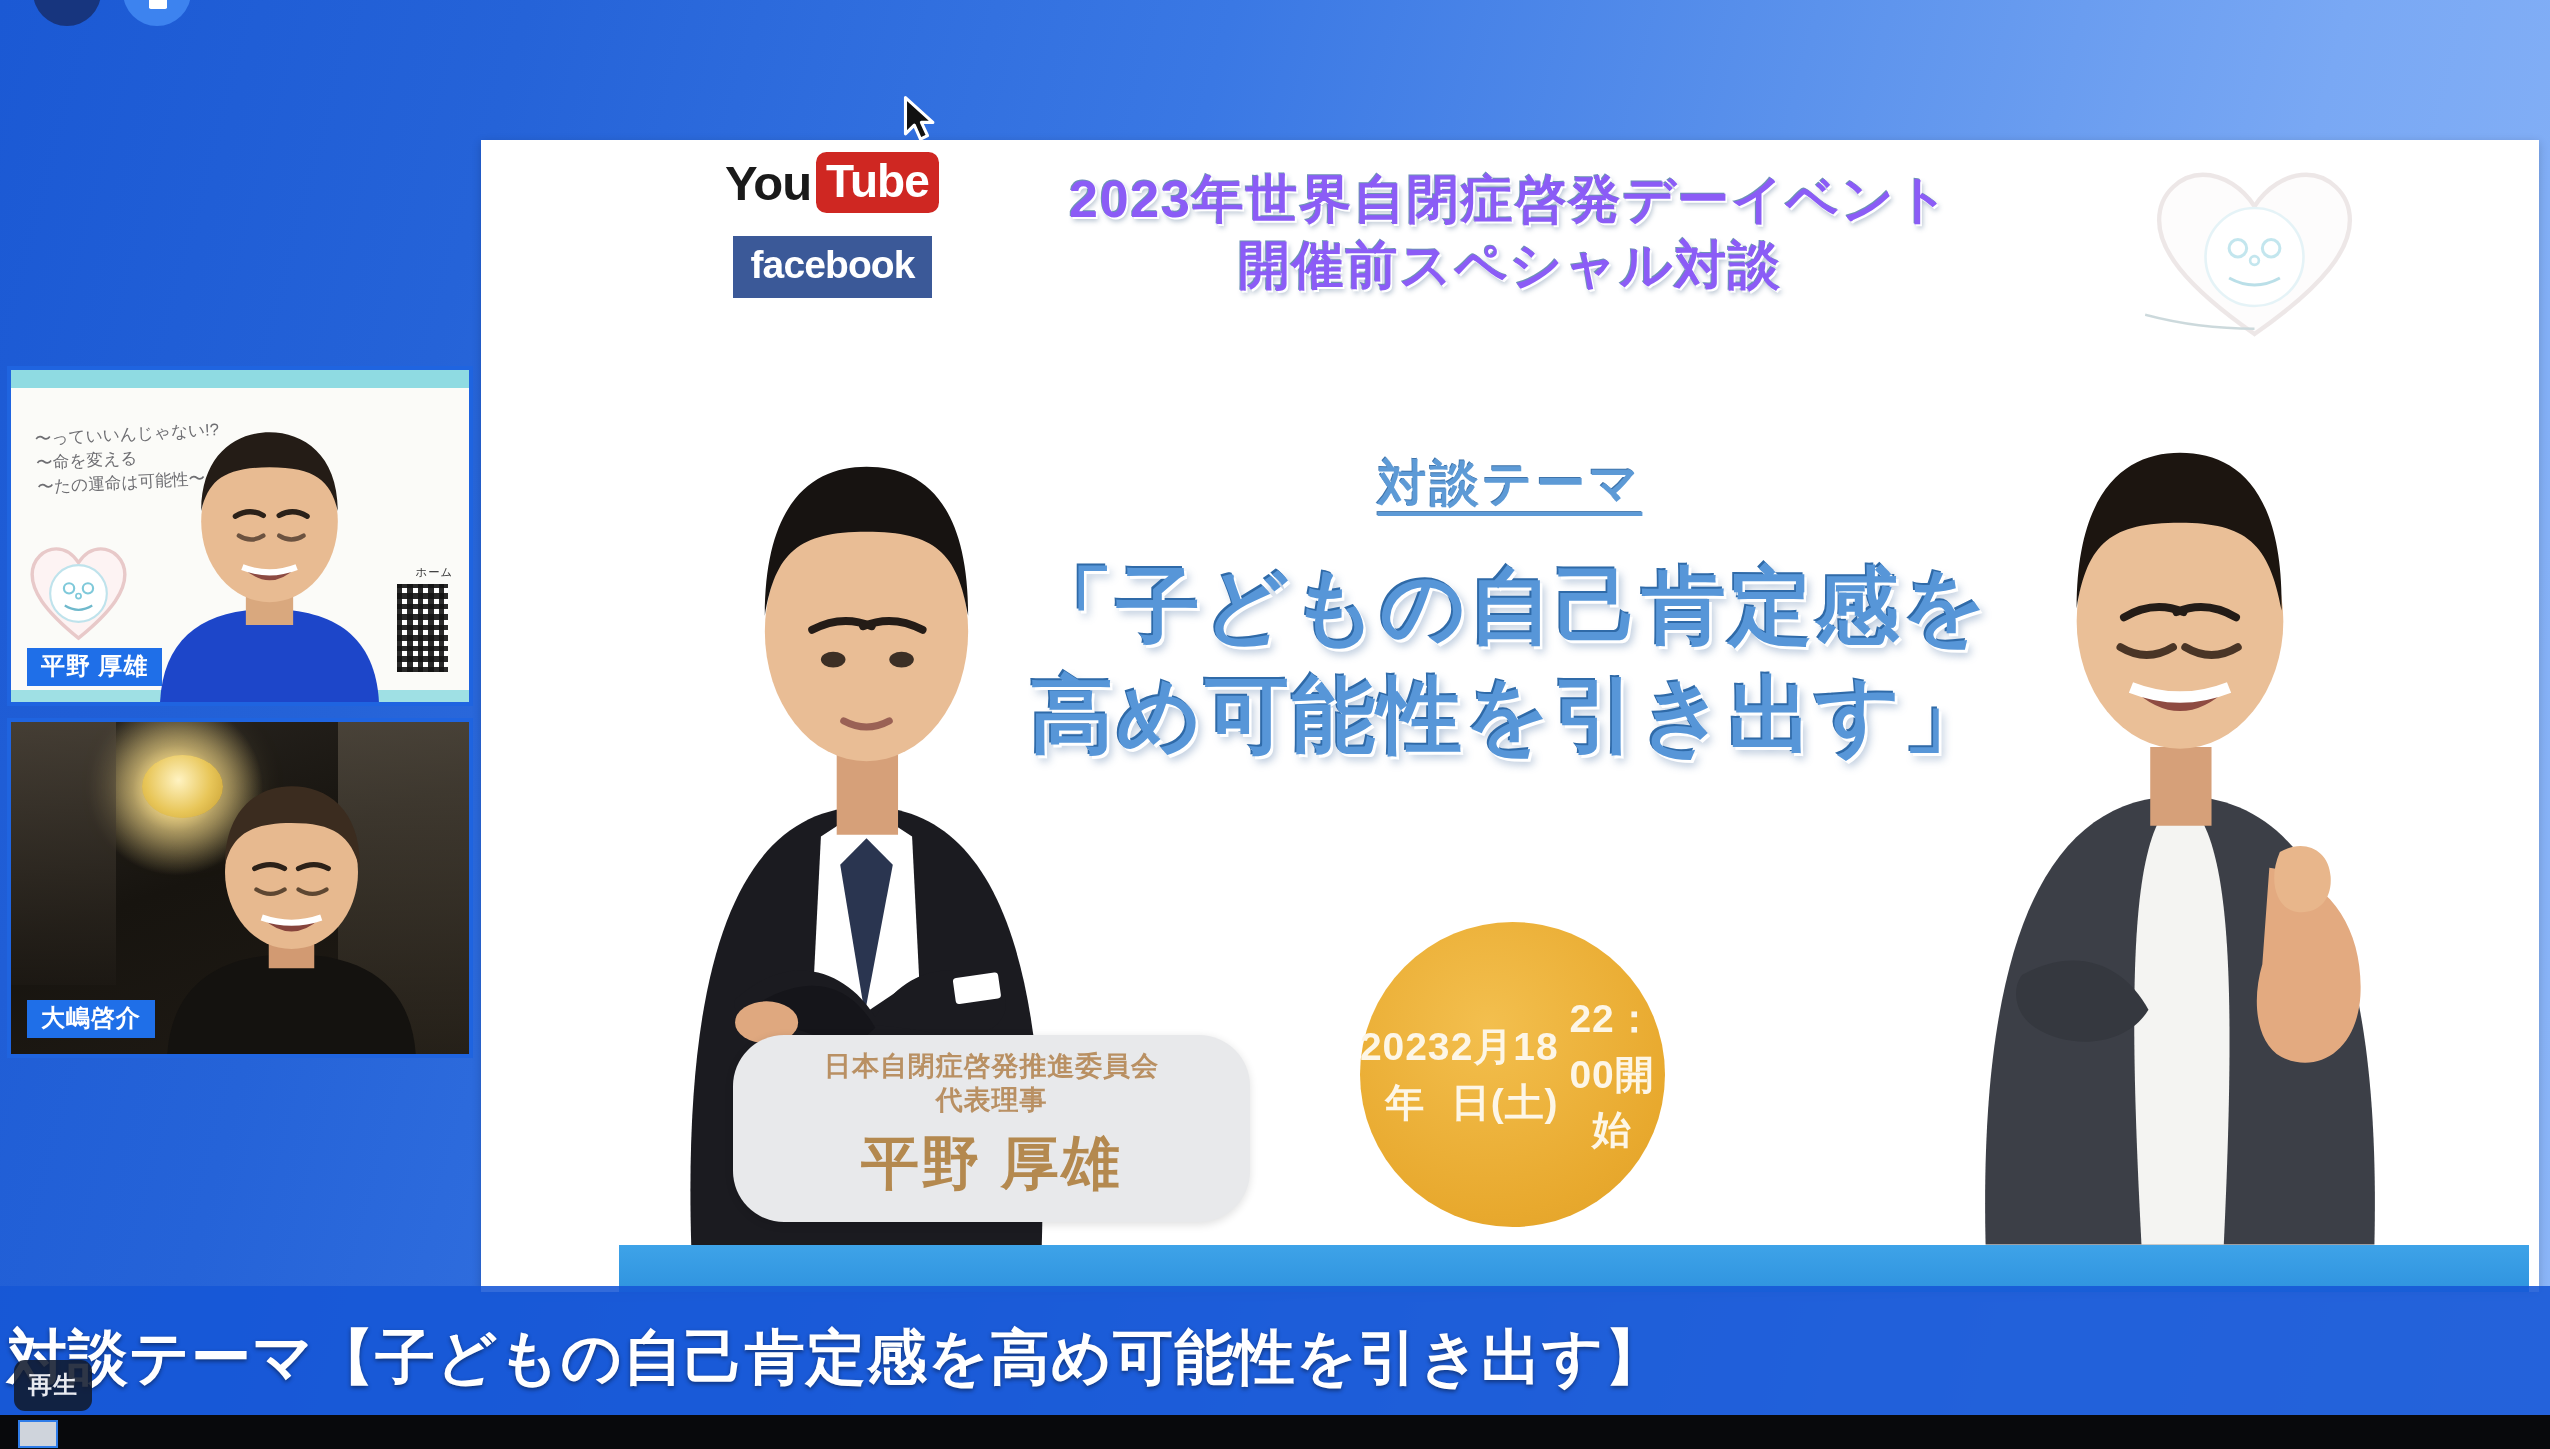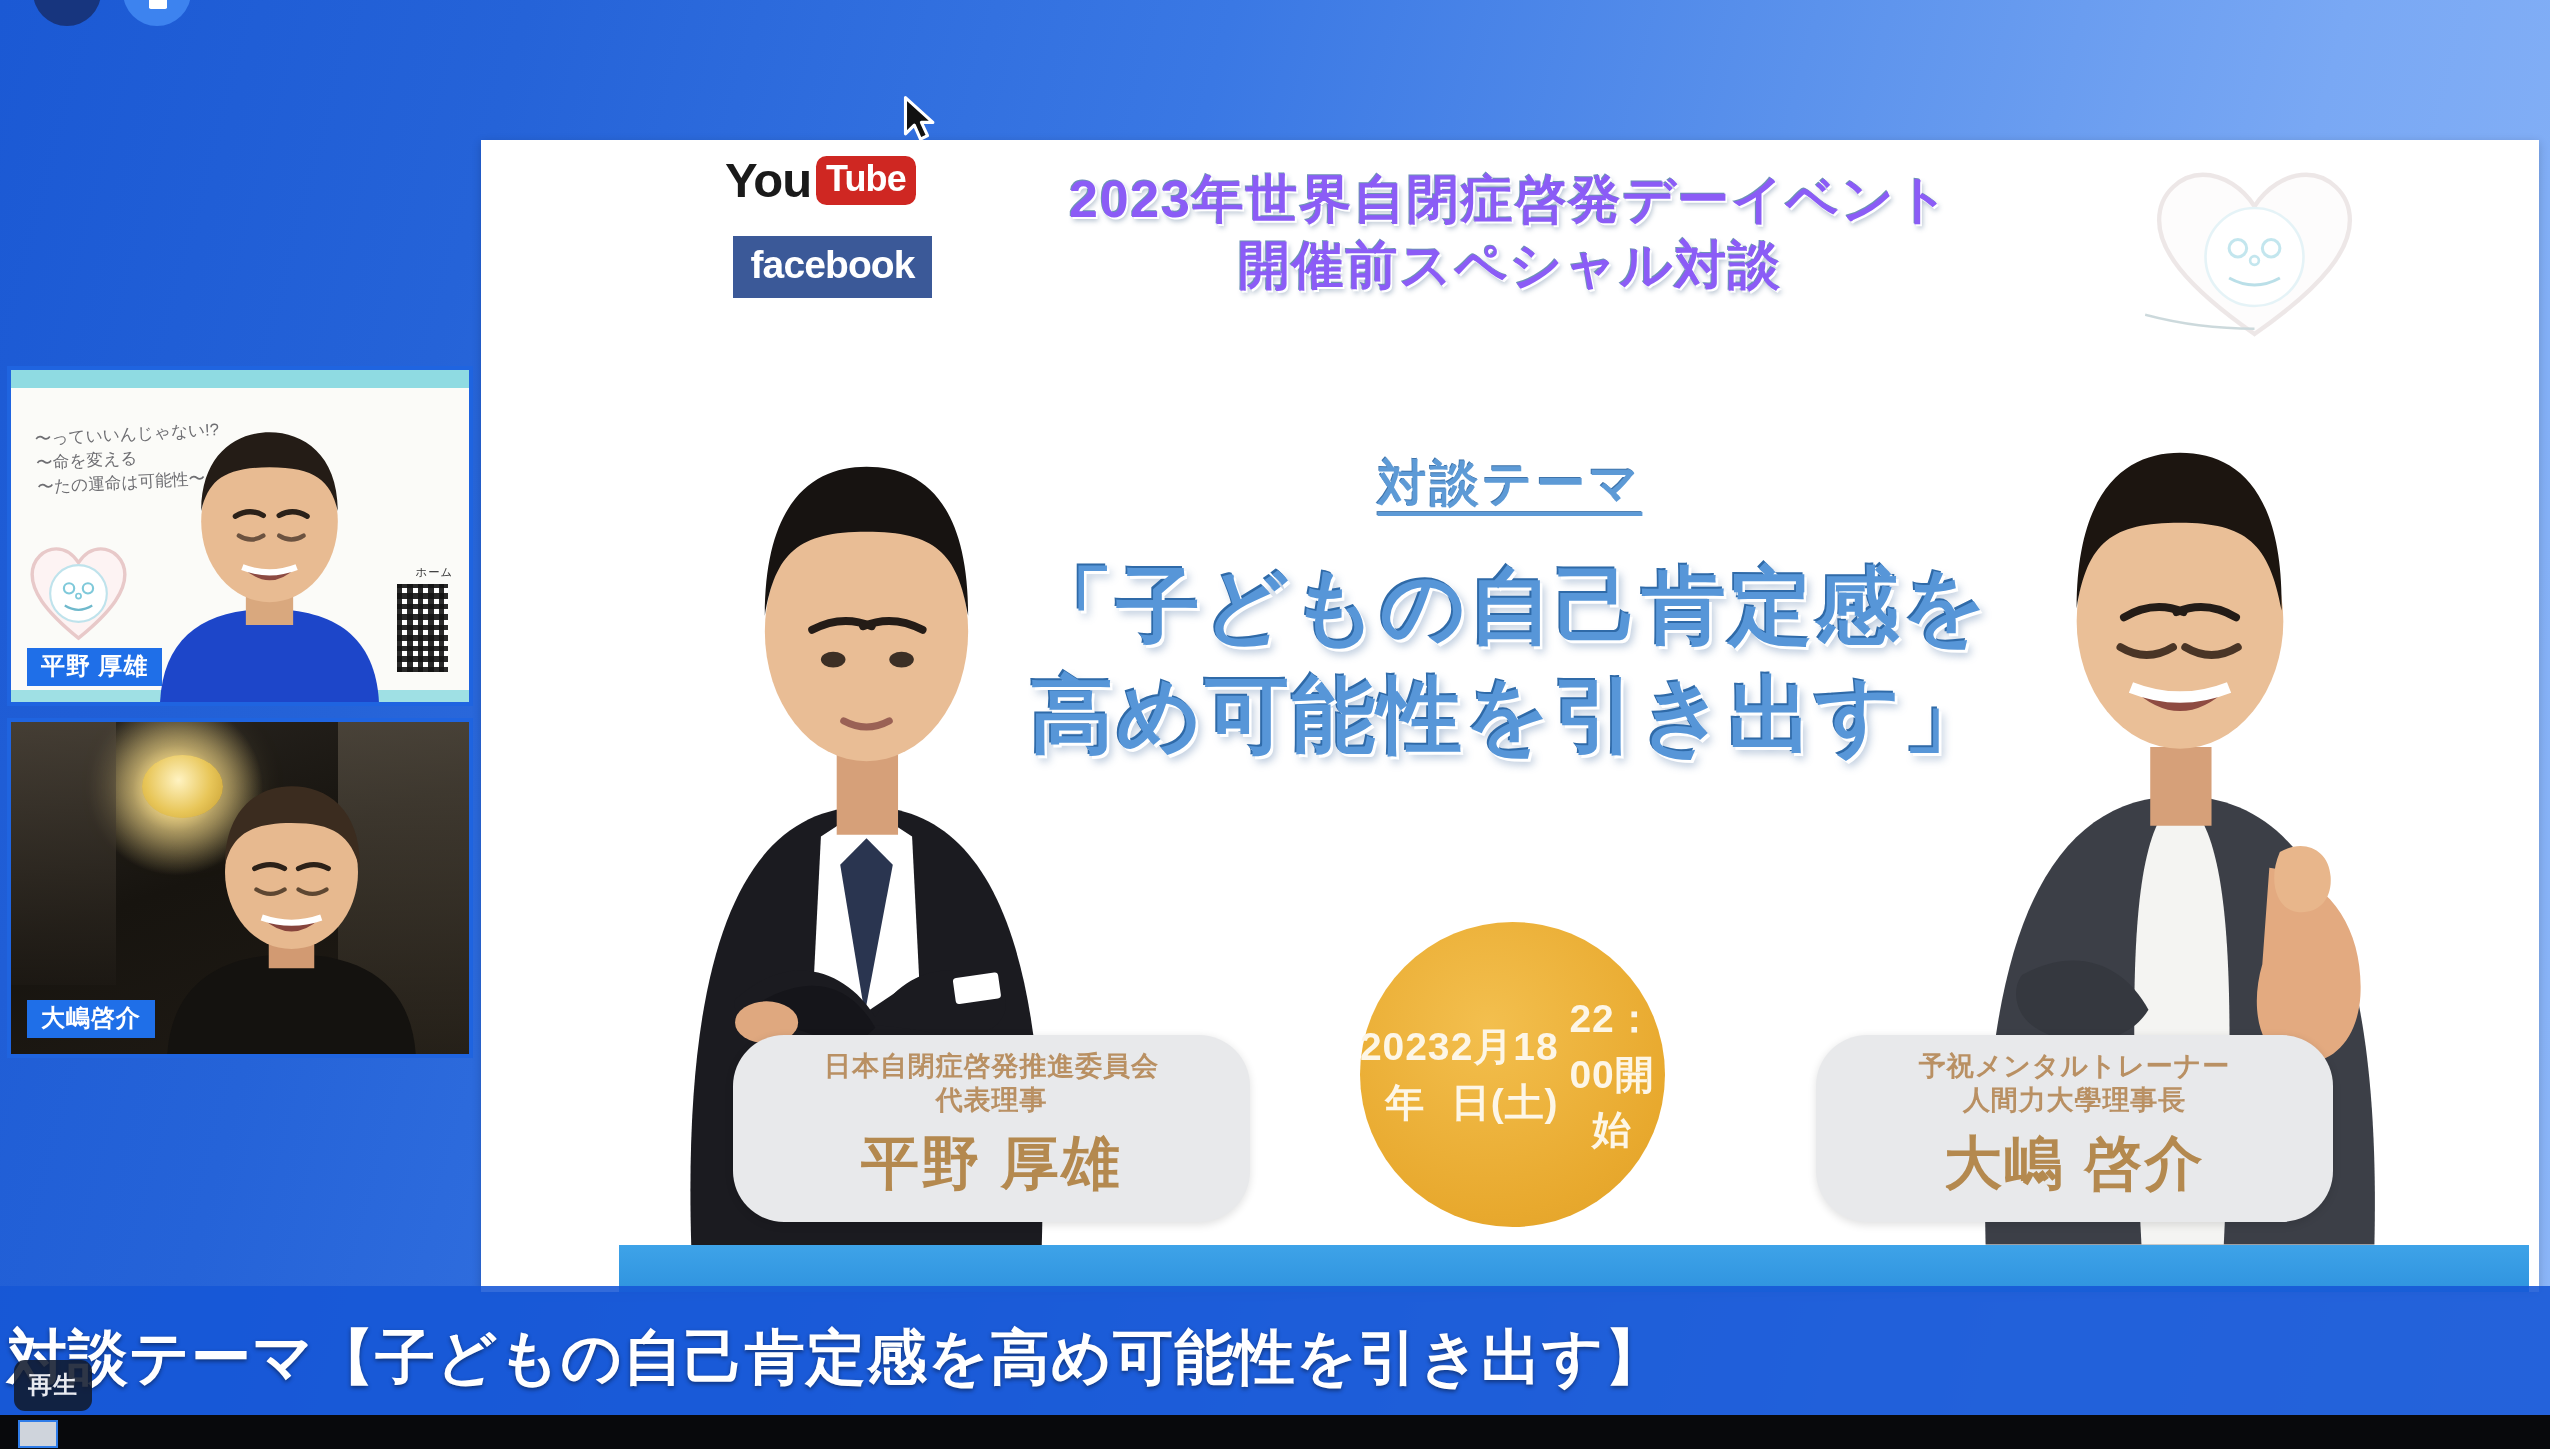--- a/index.html
+++ b/index.html
@@ -191,21 +191,21 @@
     color: #1a1a1a;
     letter-spacing: -0.9px;
     vertical-align: middle;
   }
   #logo-youtube .yt-tube {
     display: inline-block;
     vertical-align: middle;
     margin-left: 4.4px;
     background: #cf2722;
     color: #ffffff;
-    font-size: 36px;
+    font-size: 46px;
     font-weight: bold;
     padding: 1.8px 10.5px 5.3px 10.5px;
     border-radius: 10.5px;
     letter-spacing: -0.9px;
   }
   #logo-facebook {
     position: absolute;
     left: 252px; top: 96px;
     background: #3b5998;
     color: #ffffff;
@@ -537,25 +537,20 @@
       <span>2月18日(土)</span>
       <span>22：00開始</span>
     </div>
 
     <div class="nameplate" id="plate-left">
       <span class="plate-org">日本自閉症啓発推進委員会</span>
       <span class="plate-org">代表理事</span>
       <span class="plate-name">平野 厚雄</span>
     </div>
 
-    <div class="nameplate" id="plate-right">
-      <span class="plate-org">予祝メンタルトレーナー</span>
-      <span class="plate-org">人間力大學理事長</span>
-      <span class="plate-name">大嶋 啓介</span>
-    </div>
 
     <div id="slide-bottom-bar"></div>
   </div>
 
   <div id="caption-bar">
     <div id="caption-text">対談テーマ【子どもの自己肯定感を高め可能性を引き出す】</div>
   </div>
 
   <div id="play-tooltip">再生</div>
 

